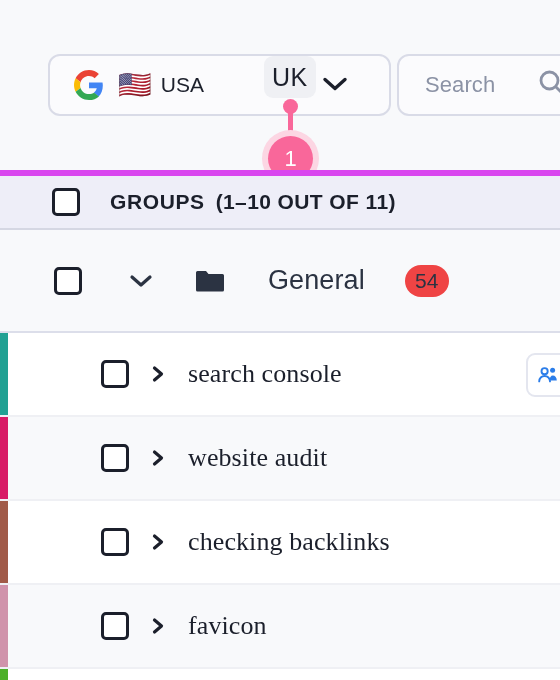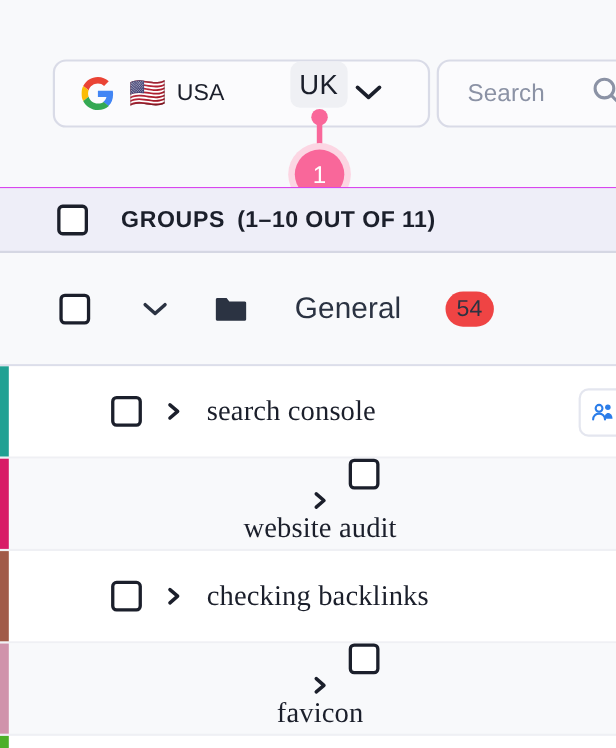--- a/index.html
+++ b/index.html
@@ -145,21 +145,21 @@
     justify-content: center;
   }
 
   
   .groups-band {
     position: absolute;
     left: 0; top: 170px;
     width: 560px; height: 60px;
     box-sizing: border-box;
     background: #eeeef8;
-    border-top: 1px solid #d946ef;
+    border-top: 6px solid #d946ef;
     border-bottom: 2px solid #d5d7e3;
     display: flex;
     align-items: center;
   }
   .cb {
     box-sizing: border-box;
     border: 3px solid #1b1f2b;
     border-radius: 5px;
     background: #ffffff;
     flex: 0 0 auto;
@@ -239,21 +239,21 @@
     font-family: Liberation Serif, serif;
   }
   .krow {
     position: relative;
     box-sizing: border-box;
     height: 84px;
     border-bottom: 2px solid #eff0f4;
     display: flex;
     align-items: center;
   }
-  .krow.alt { background: #f8f9fb; flex-direction: column; }
+  .krow.alt { background: #f8f9fb; }
   .krow.plain { background: #ffffff; }
   .accent {
     position: absolute;
     left: 0; top: 0;
     width: 8px;
     height: 100%;
   }
   .cb-row {
     width: 28px; height: 28px;
     margin-left: 101px;

